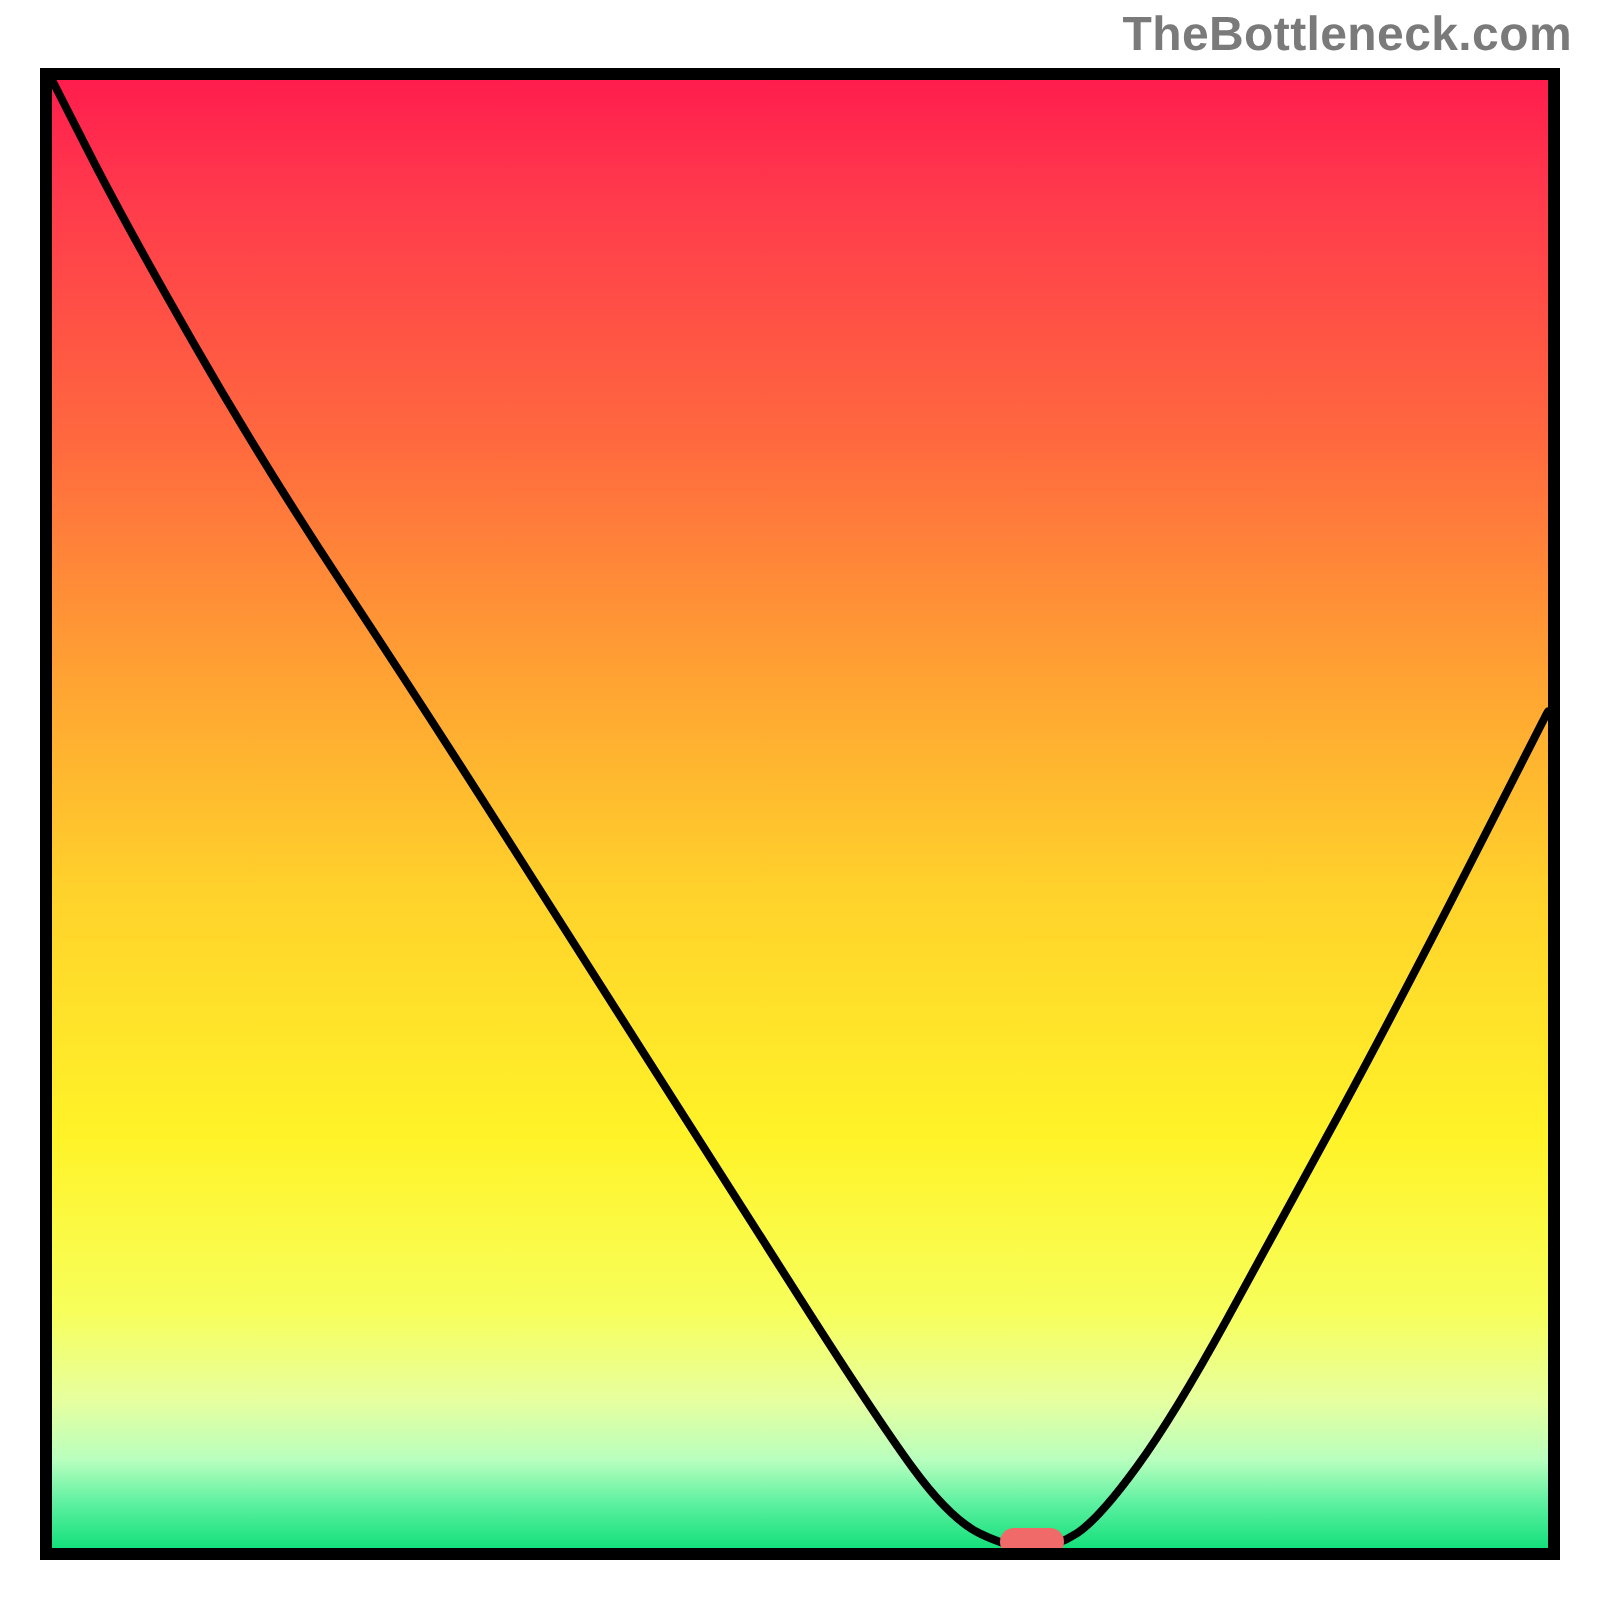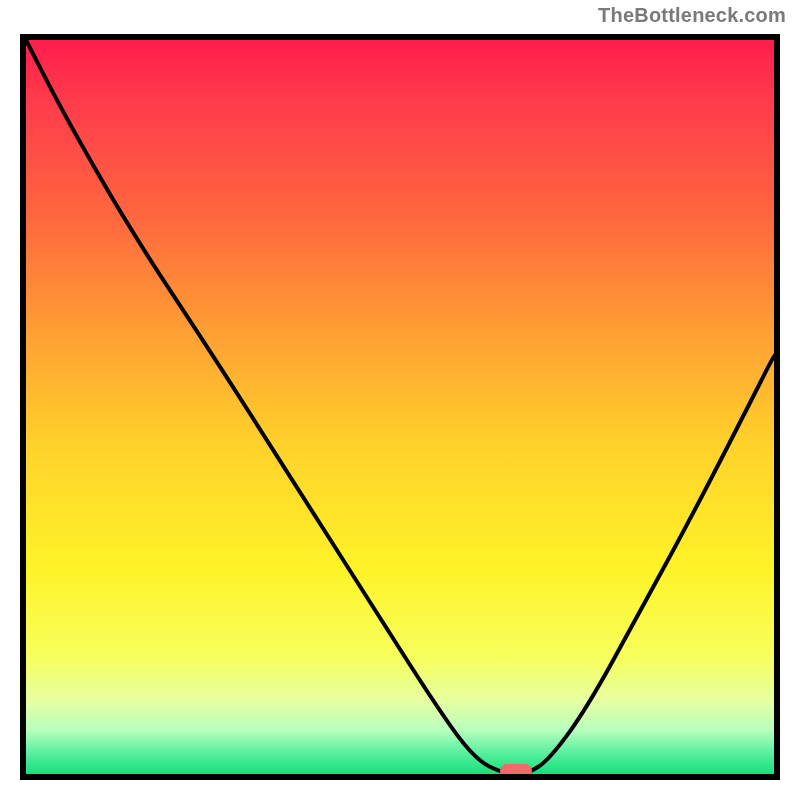--- a/index.html
+++ b/index.html
@@ -13,21 +13,21 @@
   .container {
     position: relative;
     width: 800px;
     height: 800px;
   }
   .watermark {
     position: absolute;
     top: 4px;
     right: 14px;
     font-family: Arial, Helvetica, sans-serif;
-    font-size: 20px;
+    font-size: 24px;
     font-weight: 600;
     color: #7a7a7a;
     letter-spacing: 0.2px;
     z-index: 5;
   }
   .plot-frame {
     position: absolute;
     left: 20px;
     top: 34px;
     width: 760px;

